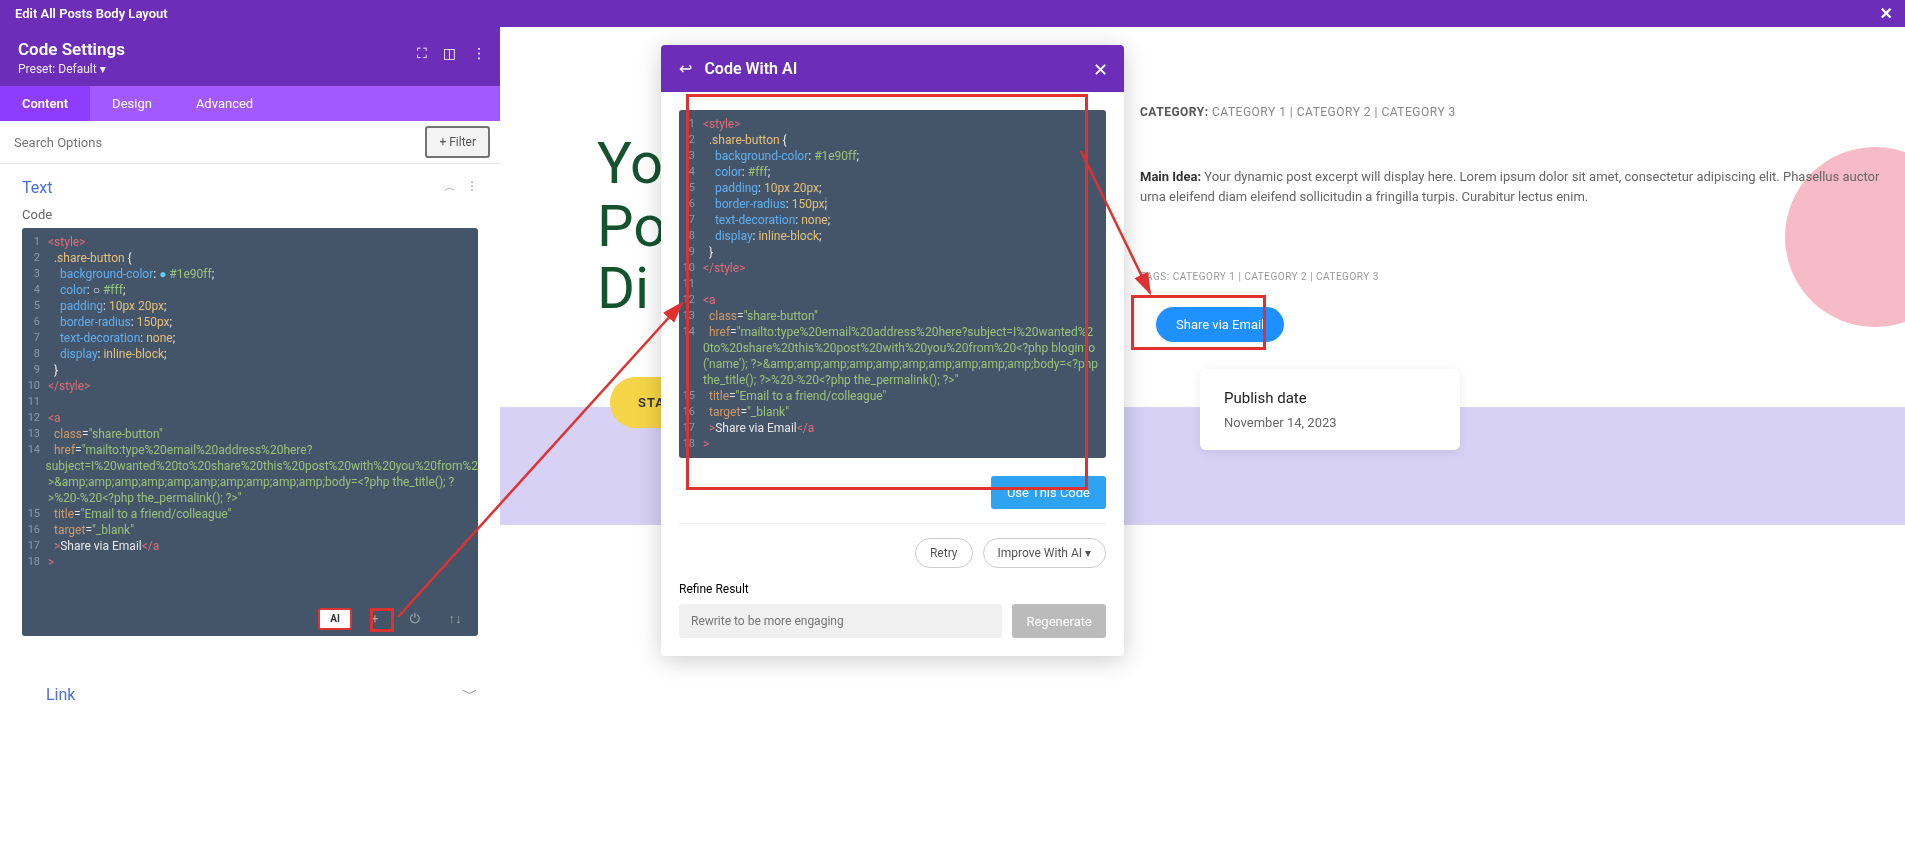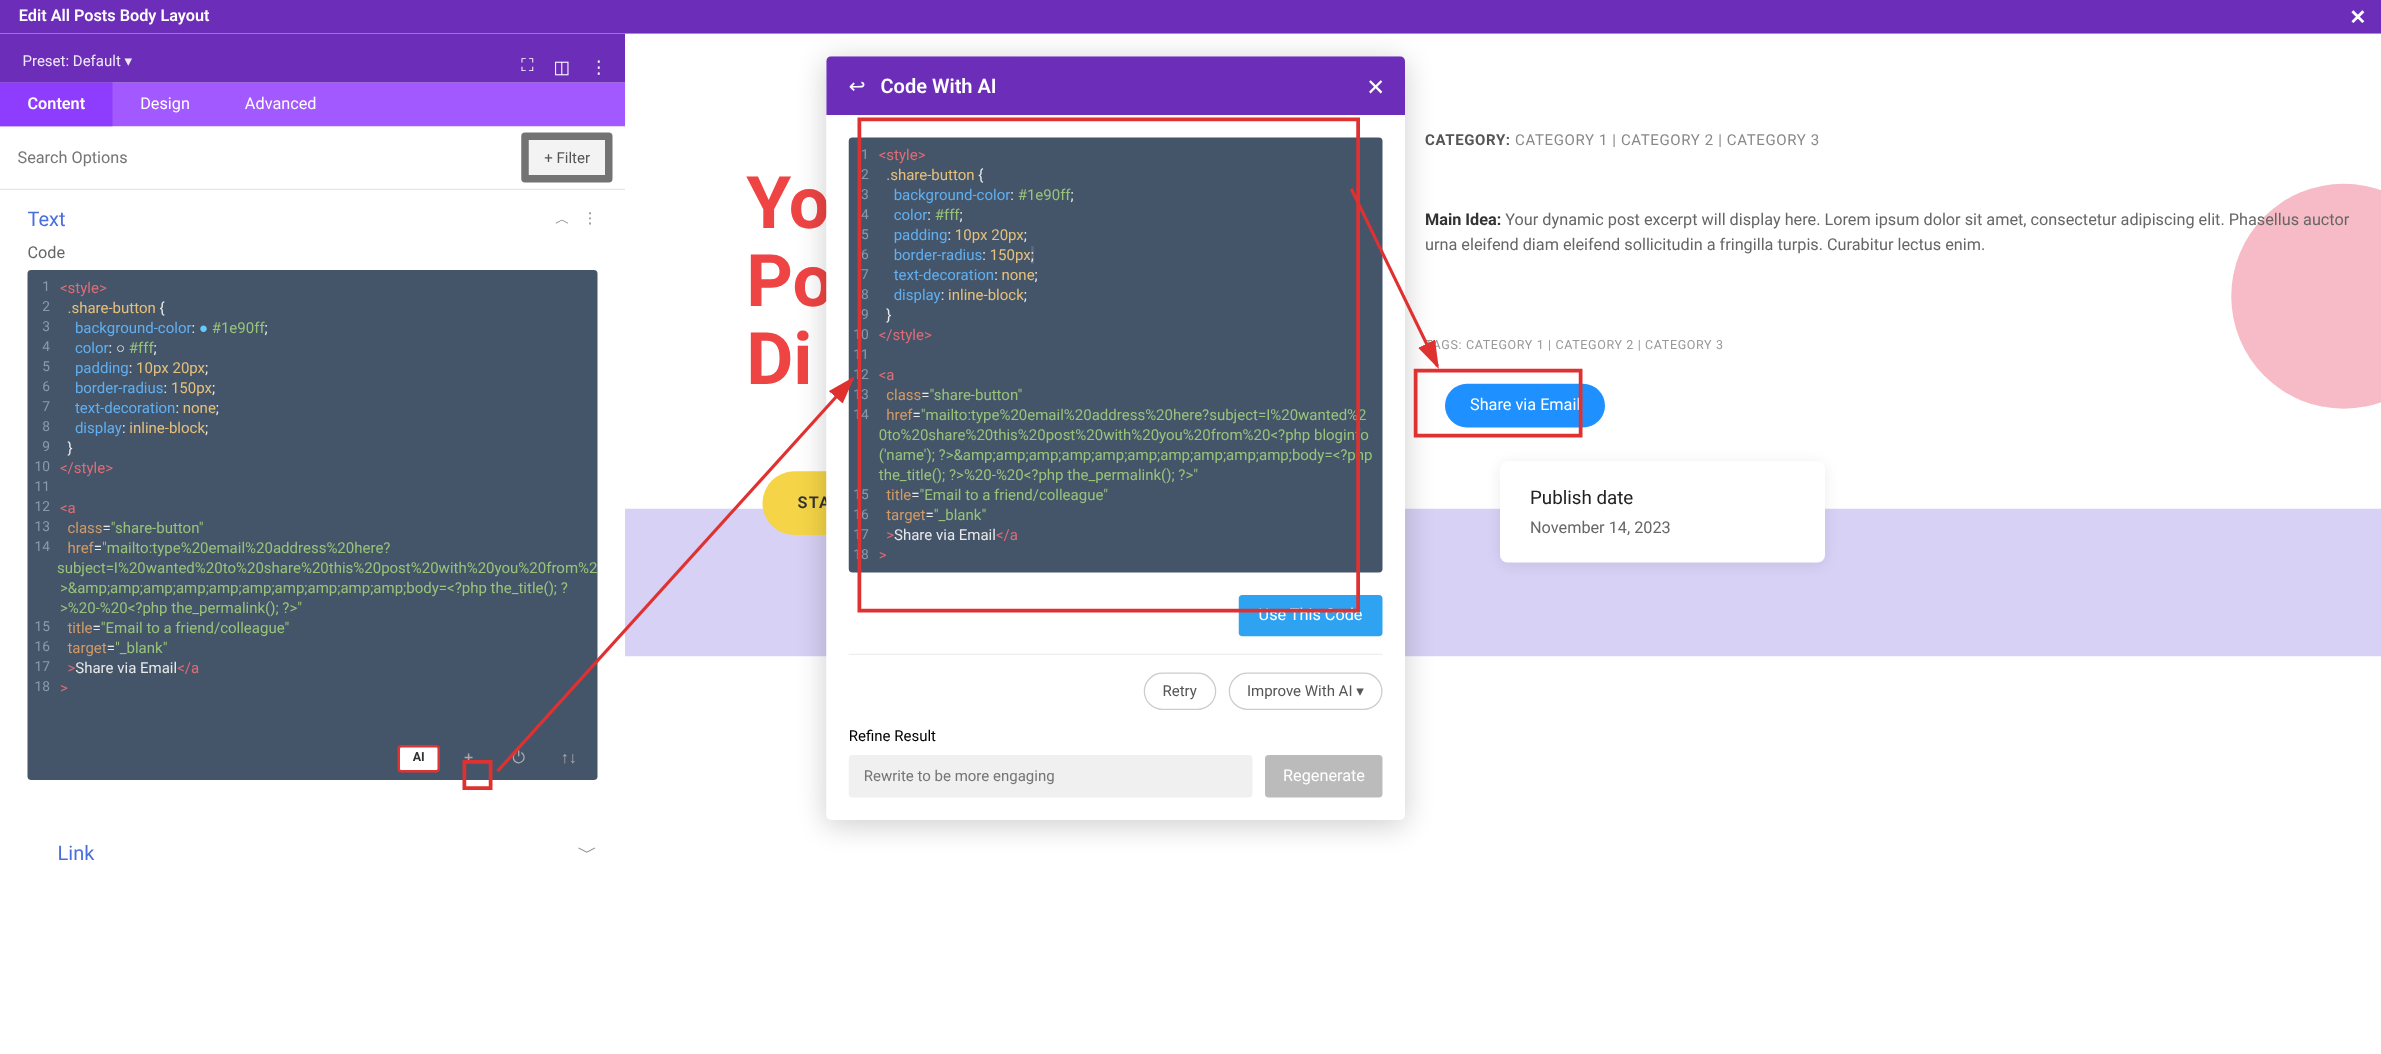--- a/index.html
+++ b/index.html
@@ -16,21 +16,21 @@
 .preset-line { font-size: 12px; margin-top: 3px; opacity: 0.9; }
 .header-icons { position: absolute; right: 14px; top: 18px; display: flex; gap: 16px; }
 .header-icons span { font-size: 14px; cursor: pointer; }
 
 .tabs-row { background: #a259ff; display: flex; }
 .tab { padding: 10px 22px; color: #fff; font-size: 13px; cursor: pointer; }
 .tab.active { background: #8e3dff; font-weight: 600; }
 
 .search-row { display: flex; align-items: center; border-bottom: 1px solid #e5e5e5; }
 .search-input { flex: 1; border: none; padding: 10px 14px; font-size: 13px; outline: none; color: #999; }
-.filter-btn { padding: 7px 12px; font-size: 12px; background: #f3f3f3; border: 6px solid #737373; border-radius: 3px; margin: 5px 10px 5px 0; cursor: pointer; color: #555; }
+.filter-btn { padding: 7px 12px; font-size: 12px; background: #f3f3f3; border: 2px solid #737373; border-radius: 3px; margin: 5px 10px 5px 0; cursor: pointer; color: #555; }
 
 .section-header { display: flex; align-items: center; justify-content: space-between; padding: 14px 22px 10px; }
 .section-title { color: #4a6ee0; font-size: 16px; font-weight: 400; }
 .section-icons { display: flex; gap: 10px; color: #888; font-size: 12px; }
 
 .code-label { padding: 0 22px 6px; font-size: 13px; color: #666; }
 
 .code-editor { margin: 0 22px; background: #44556a; border-radius: 3px; height: 408px; overflow: hidden; font-family: Consolas, Monaco, monospace; font-size: 12px; line-height: 16px; position: relative; }
 .code-lines { padding: 6px 0; }
 .code-line { display: flex; }
@@ -50,21 +50,21 @@
 .editor-toolbar .ai-tool { background: #fff; color: #333; font-size: 10px; font-weight: 700; border: 2px solid #d33; }
 
 .link-section { display: flex; align-items: center; justify-content: space-between; padding: 18px 22px 6px; margin-top: 30px; margin-left: 24px; }
 .link-title { color: #4a6ee0; font-size: 16px; }
 
 
 .right-area { position: absolute; left: 500px; top: 27px; right: 0; height: 816px; background: #fff; }
 
 .preview-bg-band { position: absolute; left: 0; right: 0; top: 380px; height: 118px; background: #d6d1f5; }
 
-.hero-text { position: absolute; left: 97px; top: 105px; font-family: Georgia, serif; font-size: 58px; font-weight: 700; color: #ef4444; line-height: 1.08; }
+.hero-text { position: absolute; left: 97px; top: 105px; font-family: Georgia, serif; font-size: 58px; font-weight: 400; color: #14532d; line-height: 1.08; }
 .hero-btn { position: absolute; left: 110px; top: 350px; background: #f5d547; border-radius: 30px; padding: 18px 28px; font-size: 13px; font-weight: 600; letter-spacing: 1px; color: #333; }
 
 .pink-blob { position: absolute; right: -60px; top: 120px; width: 180px; height: 180px; background: #f08ea0; border-radius: 50%; opacity: 0.6; }
 
 .category-line { position: absolute; left: 640px; top: 78px; right: 14px; font-size: 12px; color: #888; letter-spacing: 0.5px; }
 .category-line b { color: #555; font-weight: 700; }
 
 .main-idea { position: absolute; left: 640px; top: 140px; right: 14px; font-size: 13px; color: #666; line-height: 1.55; }
 .main-idea b { color: #333; }
 
@@ -108,20 +108,21 @@
 </head>
 <body>
 
 <div class="top-header">
   <span>Edit All Posts Body Layout</span>
   <span class="close-x">✕</span>
 </div>
 
 <div class="left-panel">
   <div class="settings-header">
+    <div class="settings-title">Code Settings</div>
     <div class="preset-line">Preset: Default ▾</div>
     <div class="header-icons">
       <span>⛶</span>
       <span>◫</span>
       <span>⋮</span>
     </div>
   </div>
   <div class="tabs-row">
     <div class="tab active">Content</div>
     <div class="tab">Design</div>

